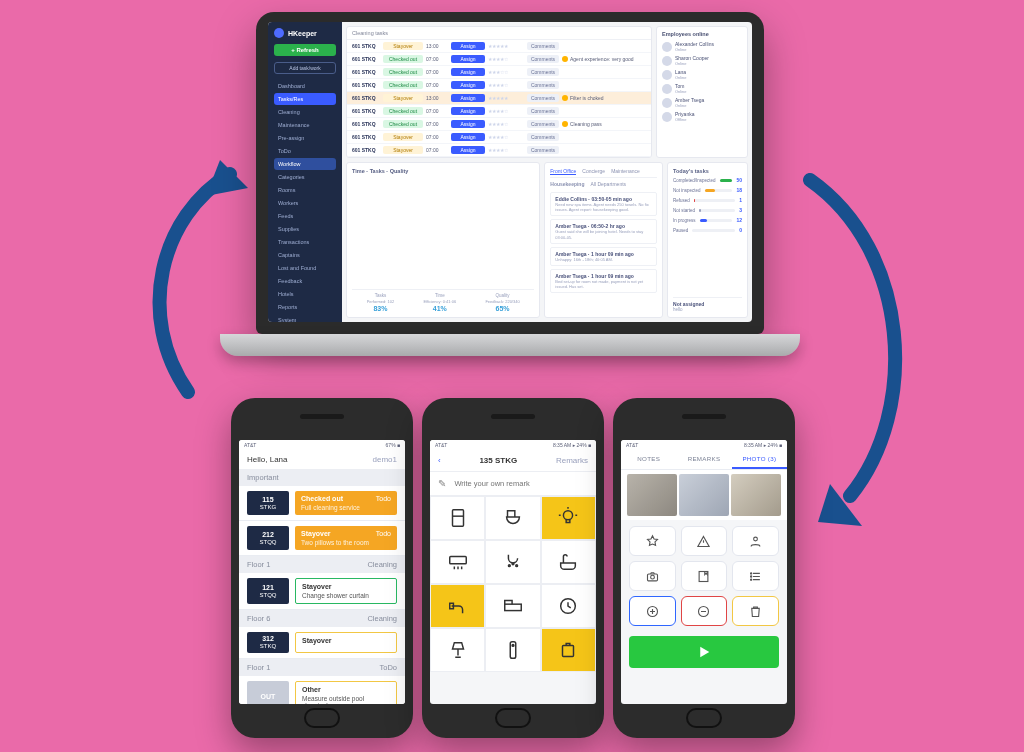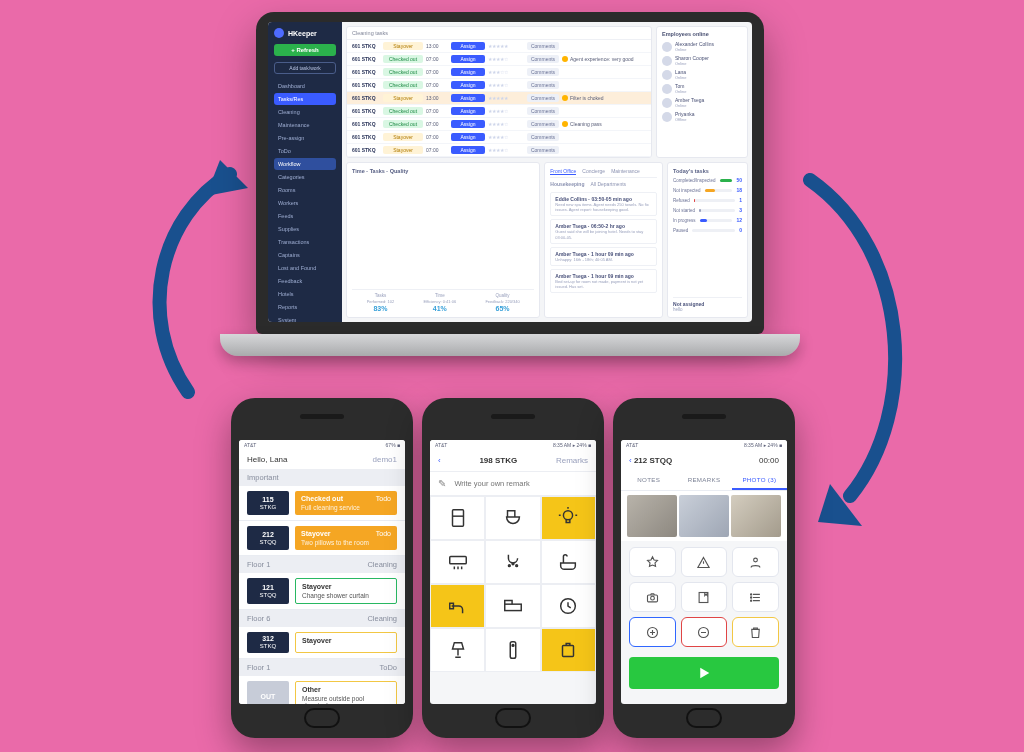--- a/index.html
+++ b/index.html
@@ -567,21 +567,21 @@
   </div>
 
   <div class="phone" style="left:422px;top:398px">
     <div class="p-screen">
       <div class="status-bar">
           <span>AT&amp;T</span>
           <span>8:35 AM ▸ 24% ■</span>
         </div>
       <div class="p2-hd">
         <span style="color:#3a5bff">‹</span>
-        <span style="font-weight:600">198 STKG</span>
+        <span style="font-weight:600">135 STKG</span>
         <span style="color:#9aa1bd">Remarks</span>
       </div>
       <div class="p2-input">
         <span class="pen">✎</span>
         <input placeholder="Write your own remark" style="">
       </div>
       <div class="grid3" id="p2-grid">
           <div class="cell">
             <svg viewBox="0 0 24 24">
               <rect x="6" y="3" width="12" height="18" rx="1"></rect>
@@ -664,24 +664,20 @@
         </div>
     </div>
   </div>
 
   <div class="phone" style="left:613px;top:398px">
     <div class="p-screen">
       <div class="status-bar">
           <span>AT&amp;T</span>
           <span>8:35 AM ▸ 24% ■</span>
         </div>
-      <div class="p3-hd">
-        <span><span style="color:#3a5bff">‹</span> <span style="font-weight:600">212 STQQ</span></span>
-        <span>00:00</span>
-      </div>
       <div class="p3-tabs" id="p3-tabs">
           <div>NOTES</div>
           <div>REMARKS</div>
           <div class="act">PHOTO (3)</div>
         </div>
       <div class="strip">
         <div class="thumb"></div>
         <div class="thumb" style="background:linear-gradient(135deg,#c9cfd9,#9ea6b4)"></div>
         <div class="thumb" style="background:linear-gradient(135deg,#d4cdbf,#a39b8c)"></div>
       </div>

